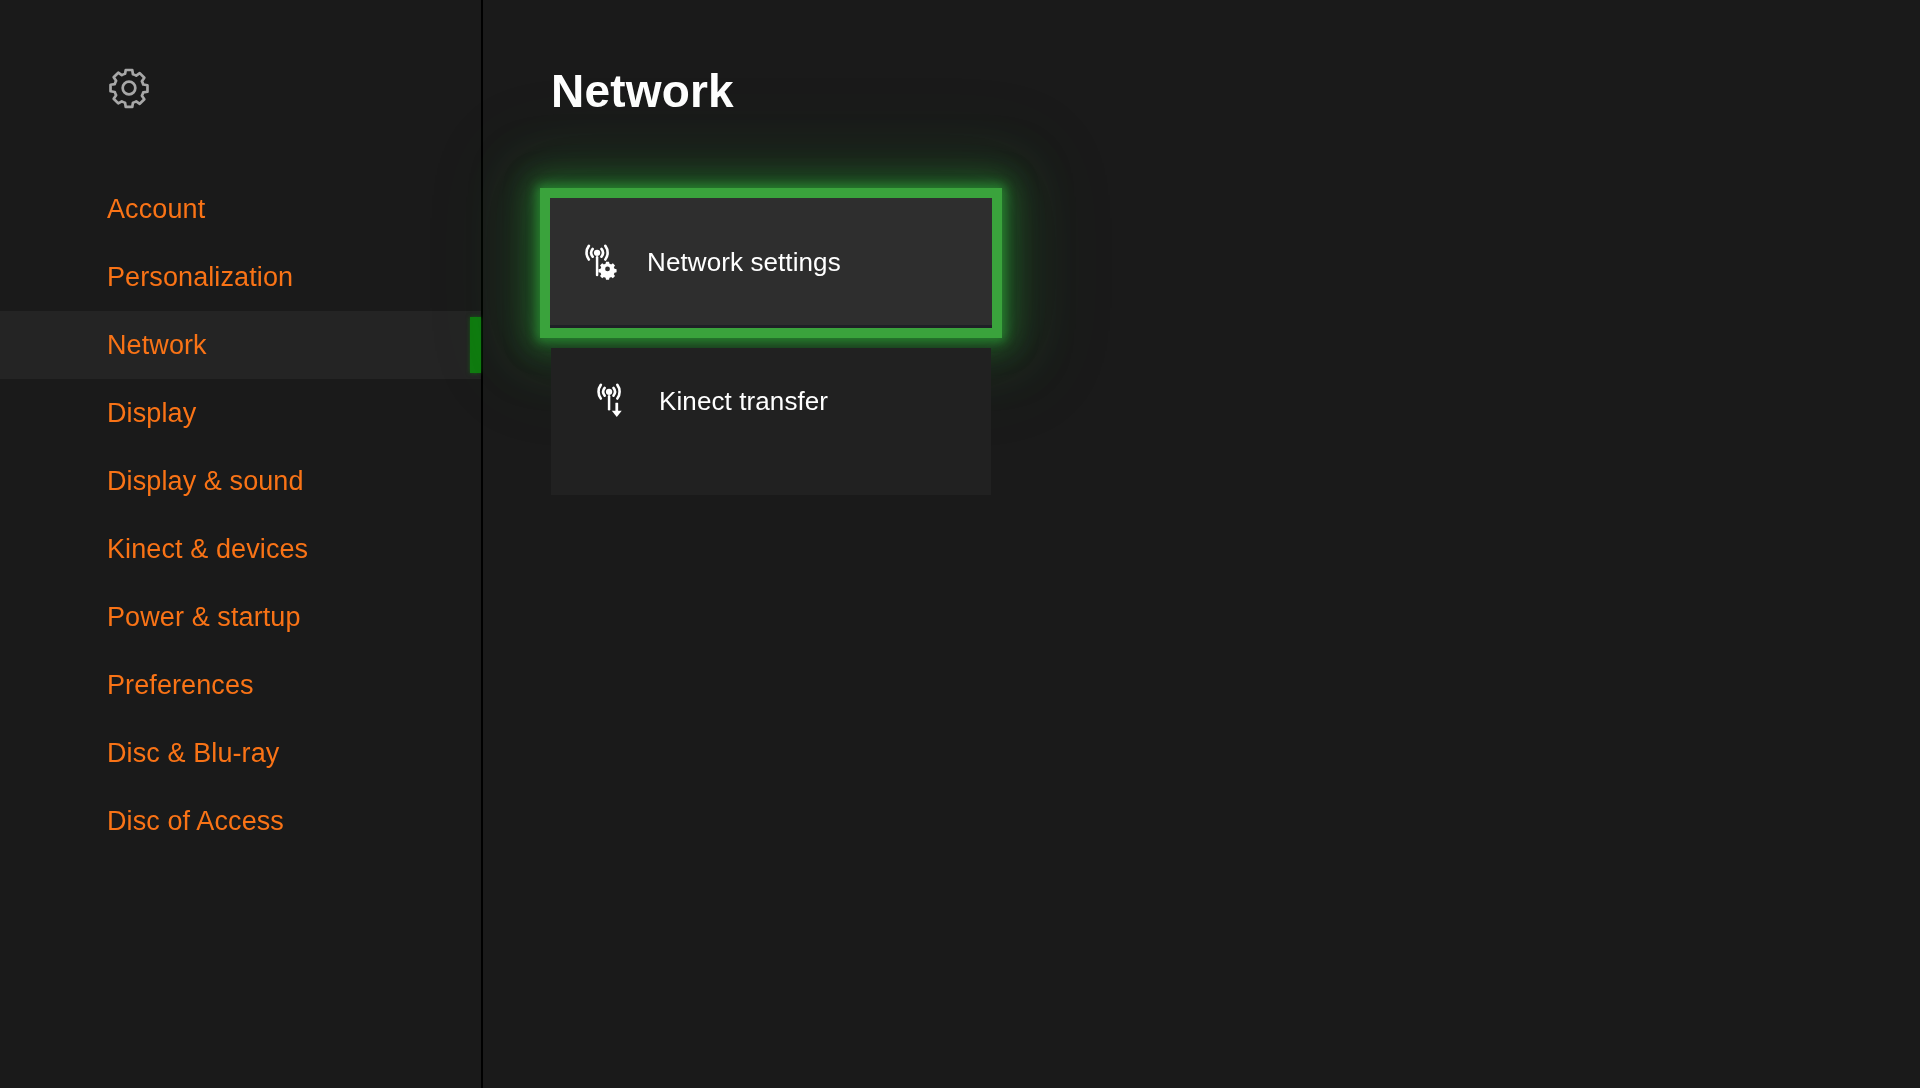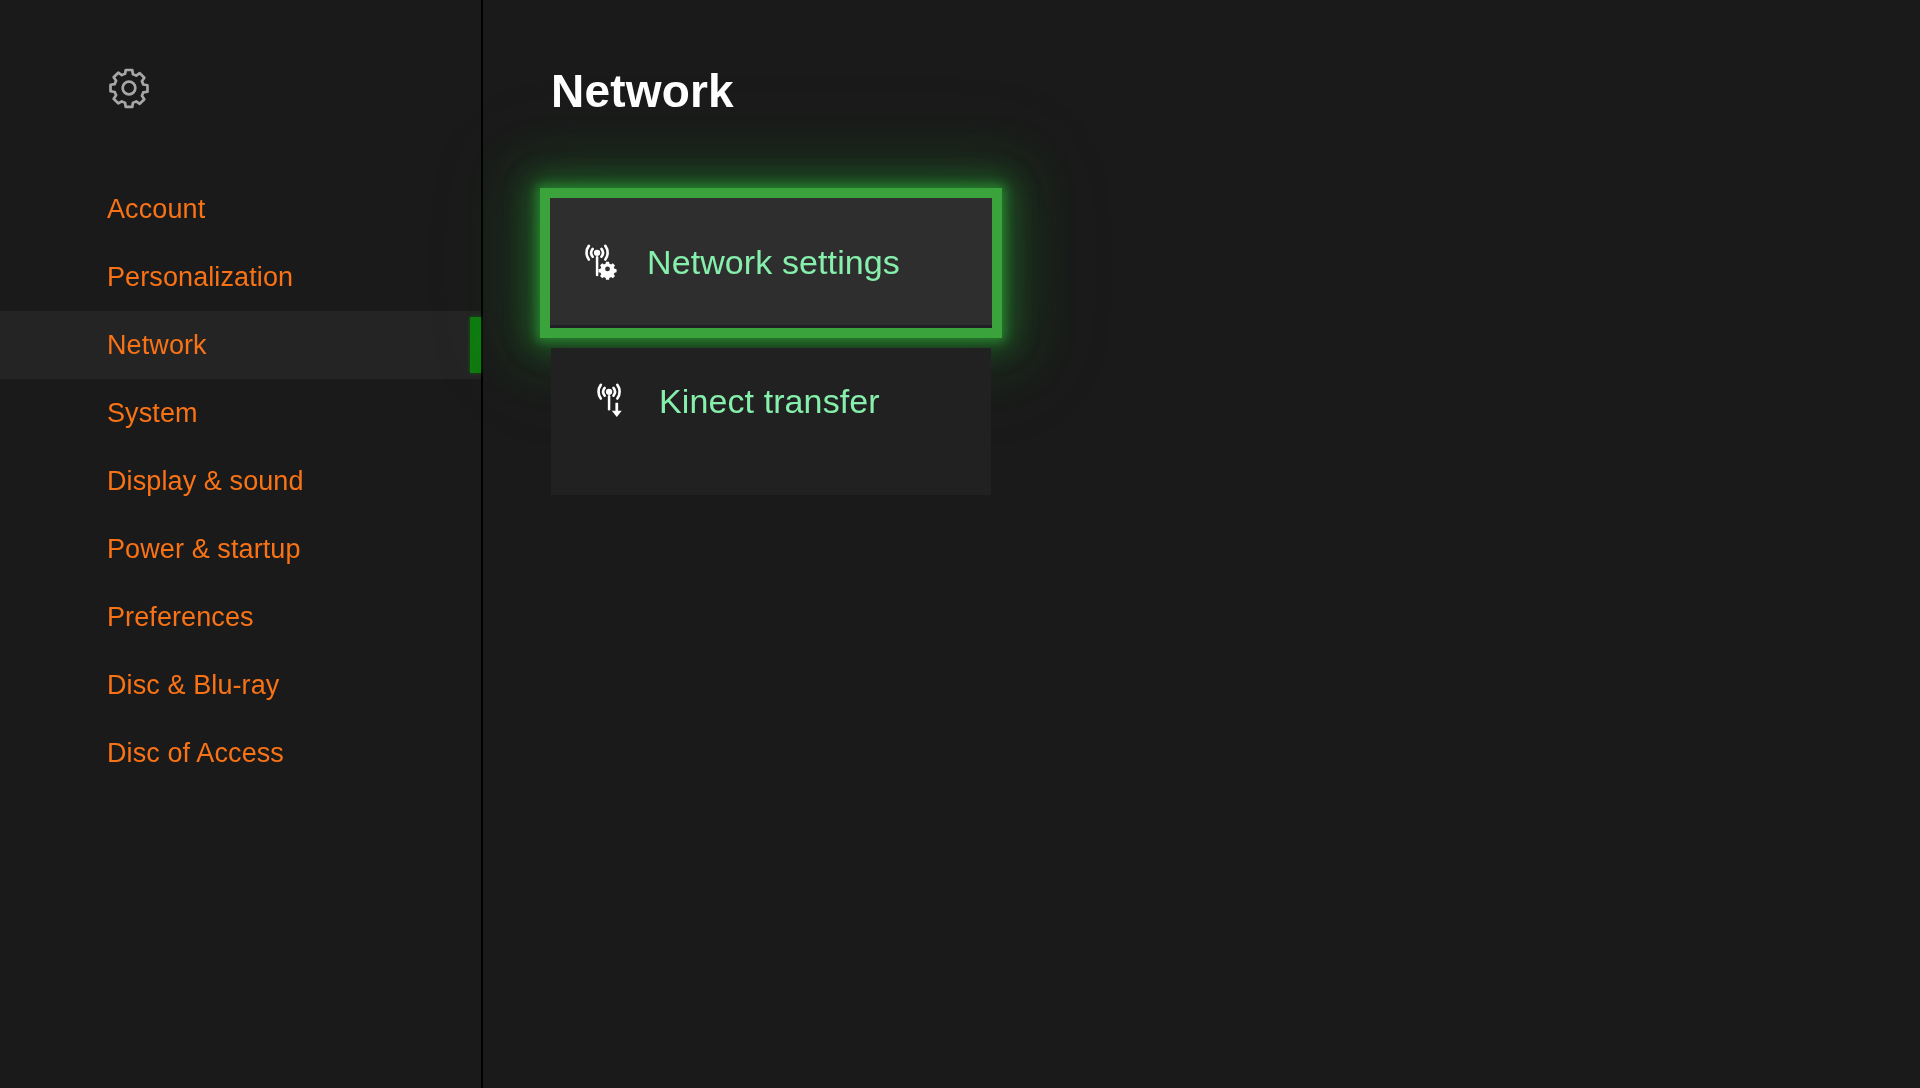--- a/index.html
+++ b/index.html
@@ -140,24 +140,24 @@
   .tile-icon {
     width: 44px;
     height: 44px;
     flex: 0 0 44px;
     margin-right: 26px;
     display: block;
   }
   .tile-icon svg { display: block; width: 44px; height: 44px; }
 
   .tile-label {
-    font-size: 34px;
+    font-size: 26px;
     font-weight: 400;
     line-height: 1;
-    color: #86efac;
+    color: #ffffff;
     letter-spacing: 0.1px;
     white-space: nowrap;
   }
 
   
   .tile-focus-wrap {
     position: relative;
     width: 462px;
     height: 150px;
     margin-left: -11px;
@@ -241,28 +241,32 @@
         <span class="nav-item-label">Personalization</span>
       </li>
 
       <li class="nav-item is-selected">
         <span class="nav-accent"></span>
         <span class="nav-item-label">Network</span>
       </li>
 
       <li class="nav-item">
 
-        <span class="nav-item-label">System</span>
+        <span class="nav-item-label">Display</span>
       </li>
 
       <li class="nav-item">
 
         <span class="nav-item-label">Display &amp; sound</span>
       </li>
 
+      <li class="nav-item">
+
+        <span class="nav-item-label">Kinect &amp; devices</span>
+      </li>
 
       <li class="nav-item">
 
         <span class="nav-item-label">Power &amp; startup</span>
       </li>
 
       <li class="nav-item">
 
         <span class="nav-item-label">Preferences</span>
       </li>

